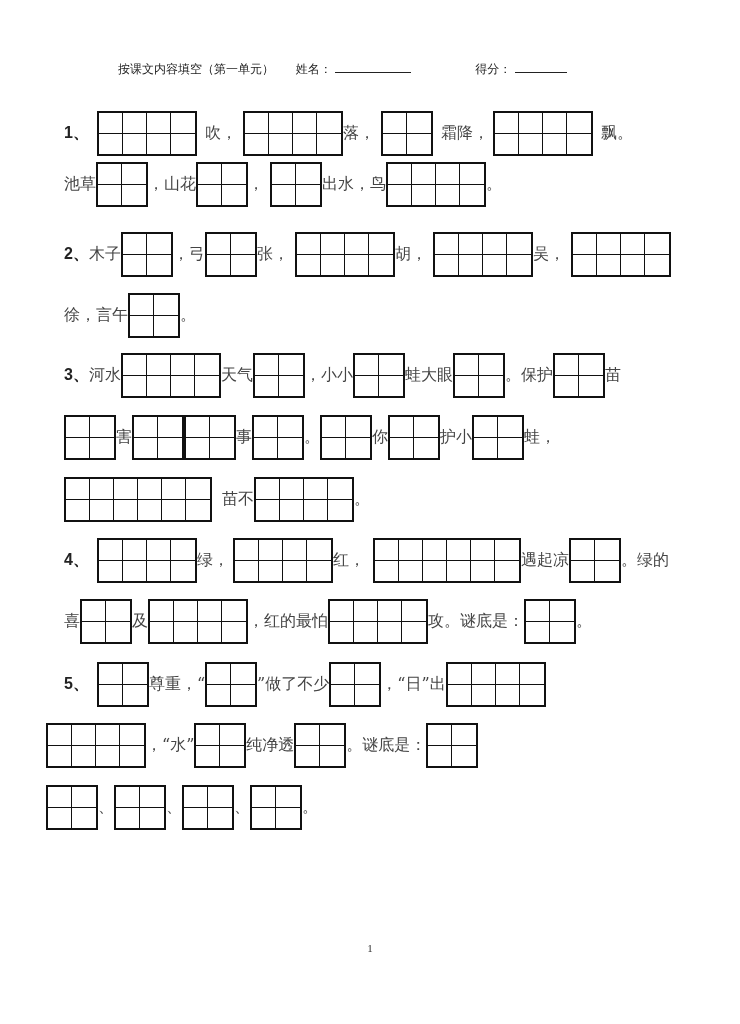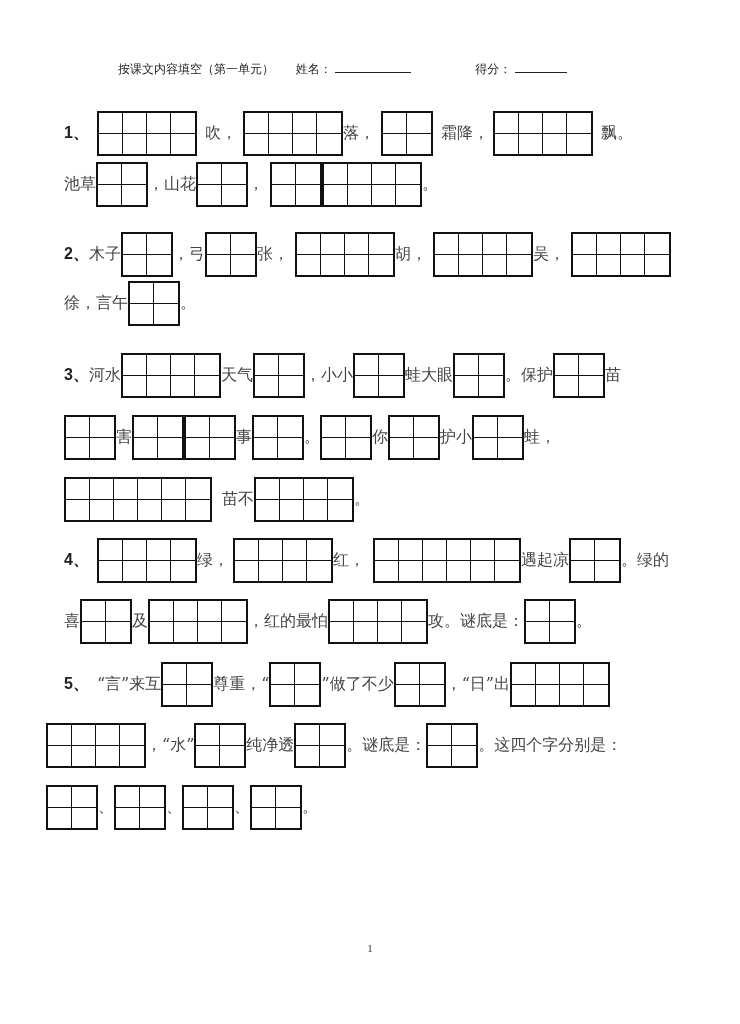--- a/index.html
+++ b/index.html
@@ -77,20 +77,21 @@
       <span class="grid">
         <span class="cell"></span>
         <span class="cell"></span>
       </span>
       <span class="txt">，</span>
       <span style="display: inline-block; width: 6px;"></span>
       <span class="grid">
         <span class="cell"></span>
         <span class="cell"></span>
       </span>
+      <span class="txt">出水，鸟</span>
       <span class="grid">
         <span class="cell"></span>
         <span class="cell"></span>
         <span class="cell"></span>
         <span class="cell"></span>
       </span>
       <span class="txt">。</span>
     </div>
     <div class="line" style="top: 229px; left: 64px;">
       <span class="num">2、</span>
@@ -122,21 +123,21 @@
       </span>
       <span class="txt">吴，</span>
       <span style="display: inline-block; width: 6px;"></span>
       <span class="grid">
         <span class="cell"></span>
         <span class="cell"></span>
         <span class="cell"></span>
         <span class="cell"></span>
       </span>
     </div>
-    <div class="line" style="top: 278px; left: 64px;">
+    <div class="line" style="top: 290px; left: 64px;">
       <span class="txt">徐，言午</span>
       <span class="grid">
         <span class="cell"></span>
         <span class="cell"></span>
       </span>
       <span class="txt">。</span>
     </div>
     <div class="line" style="top: 350px; left: 64px;">
       <span class="num">3、</span>
       <span class="txt">河水</span>
@@ -280,21 +281,20 @@
       <span class="txt">攻。谜底是：</span>
       <span class="grid">
         <span class="cell"></span>
         <span class="cell"></span>
       </span>
       <span class="txt">。</span>
     </div>
     <div class="line" style="top: 659px; left: 64px;">
       <span class="num">5、</span>
       <span style="display: inline-block; width: 8px;"></span>
-      <span class="txt">“言”来互</span>
       <span class="grid">
         <span class="cell"></span>
         <span class="cell"></span>
       </span>
       <span class="txt">尊重，“</span>
       <span class="grid">
         <span class="cell"></span>
         <span class="cell"></span>
       </span>
       <span class="txt">”做了不少</span>
@@ -325,21 +325,20 @@
       <span class="txt">纯净透</span>
       <span class="grid">
         <span class="cell"></span>
         <span class="cell"></span>
       </span>
       <span class="txt">。谜底是：</span>
       <span class="grid">
         <span class="cell"></span>
         <span class="cell"></span>
       </span>
-      <span class="txt">。这四个字分别是：</span>
     </div>
     <div class="line" style="top: 782px; left: 46px;">
       <span class="grid">
         <span class="cell"></span>
         <span class="cell"></span>
       </span>
       <span class="txt">、</span>
       <span class="grid">
         <span class="cell"></span>
         <span class="cell"></span>

